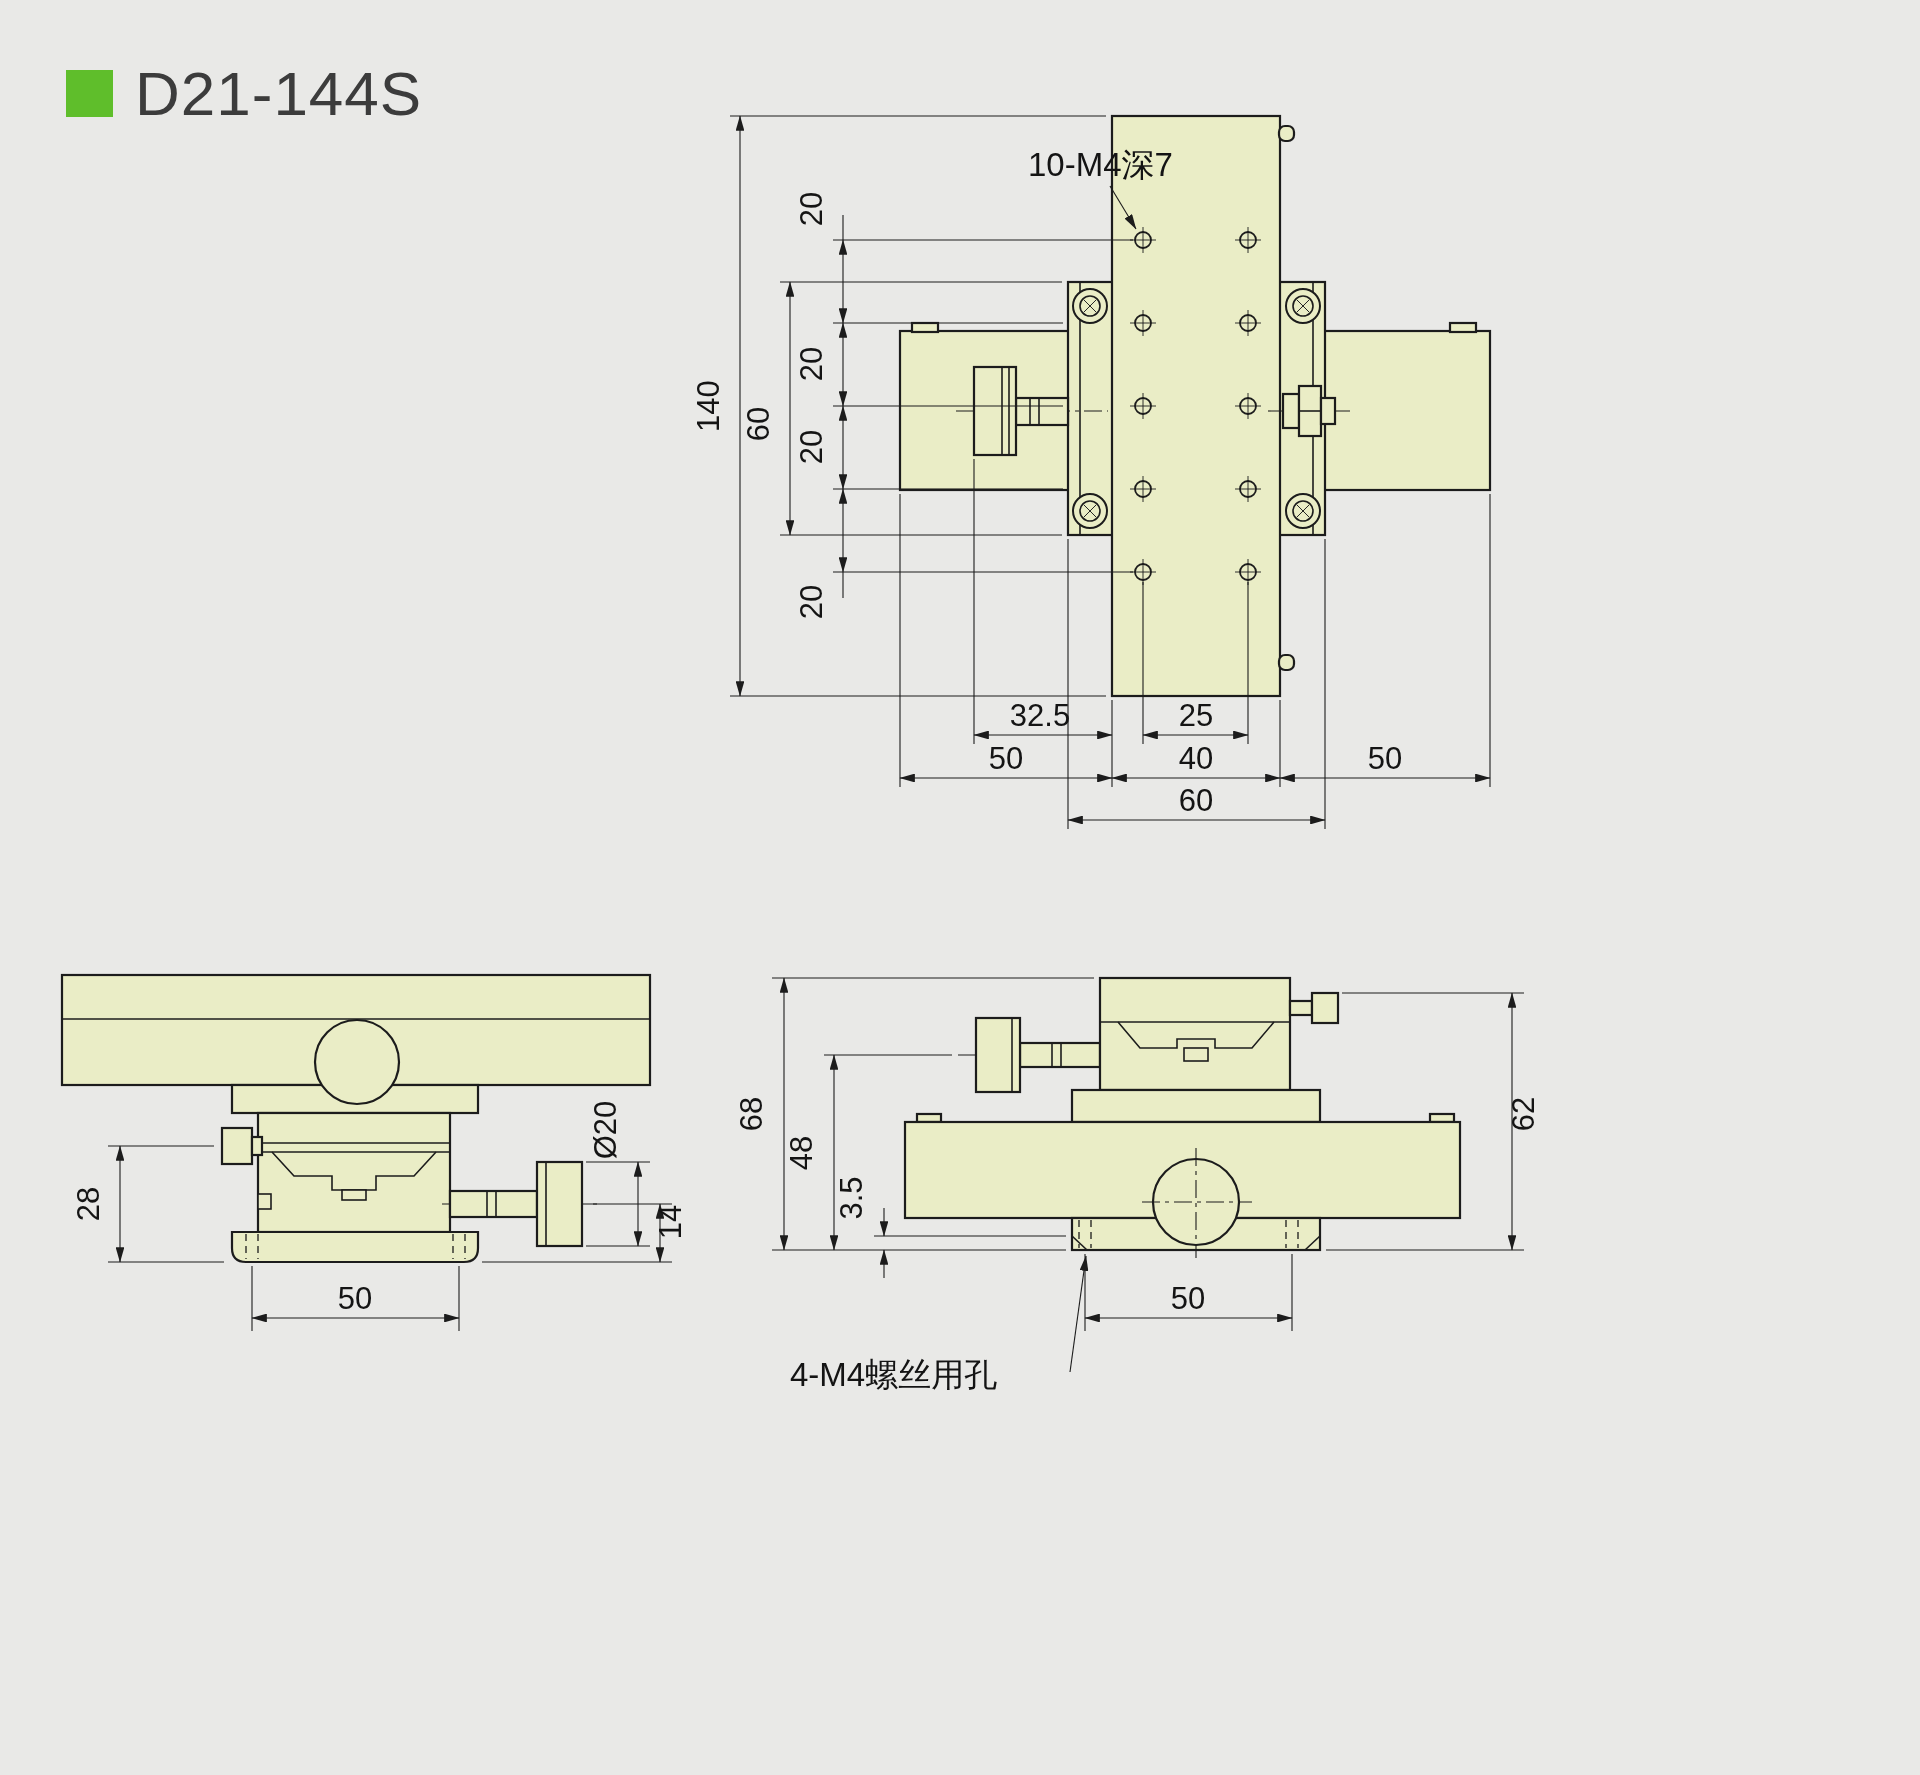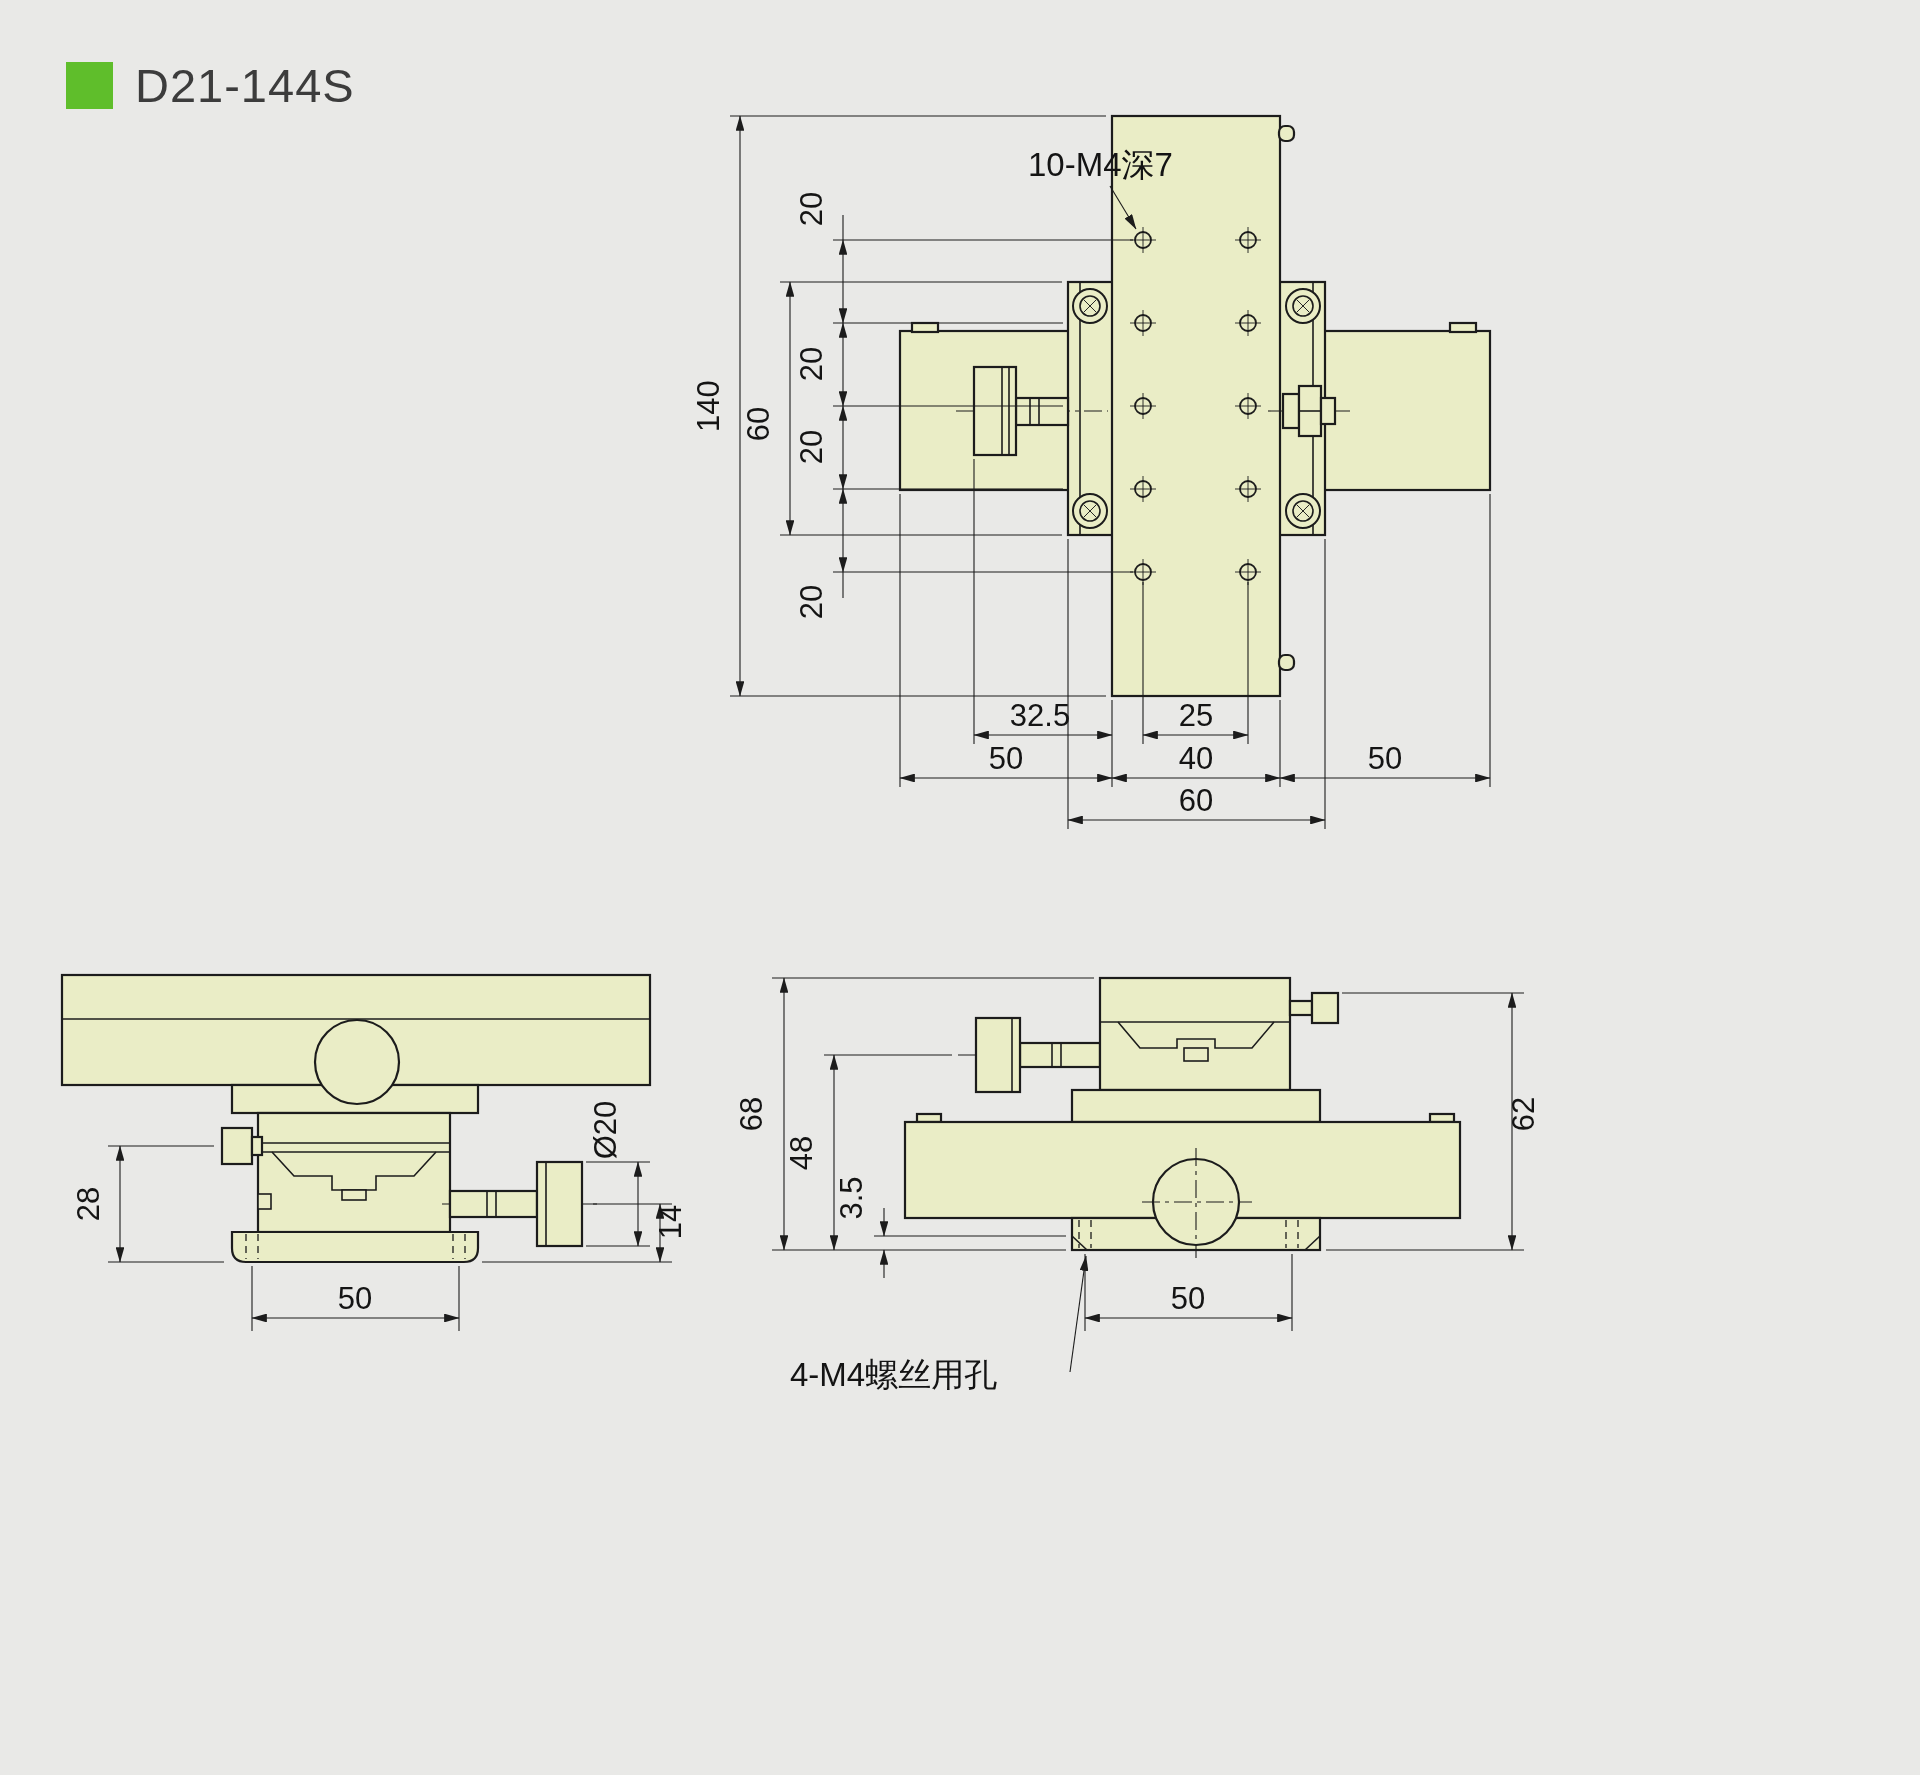--- a/index.html
+++ b/index.html
@@ -1,20 +1,20 @@
 <!DOCTYPE html>
 <html><head>
 <meta charset="utf-8">
 <style>
   html,body { margin:0; padding:0; background:#e9e9e7; }
   .canvas { position:relative; width:1920px; height:1775px; background:#e9e9e7;
             font-family:"Liberation Sans", sans-serif; overflow:hidden; }
   .hdr { position:absolute; left:66px; top:58px; display:flex; align-items:center; gap:22px; }
   .sq  { width:47px; height:47px; background:#5fbe2b; }
-  .hdr h1 { margin:0; font-size:47px; font-weight:500; color:#3c3c3c; letter-spacing:1px; }
+  .hdr h1 { margin:0; font-size:62px; font-weight:500; color:#3c3c3c; letter-spacing:1px; }
   svg { position:absolute; left:0; top:0; }
 
   .part   { fill:#eaedc6; stroke:#1c1c1c; stroke-width:2.2; stroke-linejoin:miter; }
   .detail { fill:none;    stroke:#1c1c1c; stroke-width:1.6; }
   .detailf{ fill:#eaedc6; stroke:#1c1c1c; stroke-width:1.6; }
   .dim    { fill:none; stroke:#1c1c1c; stroke-width:1.1; }
   .arrows    { marker-start:url(#arr); marker-end:url(#arr); }
   .arrow-end { marker-end:url(#arr); }
   .center { fill:none; stroke:#1c1c1c; stroke-width:1.1; stroke-dasharray:18 5 4 5; }
   .hiddenl{ fill:none; stroke:#1c1c1c; stroke-width:1.3; stroke-dasharray:7 5; }

